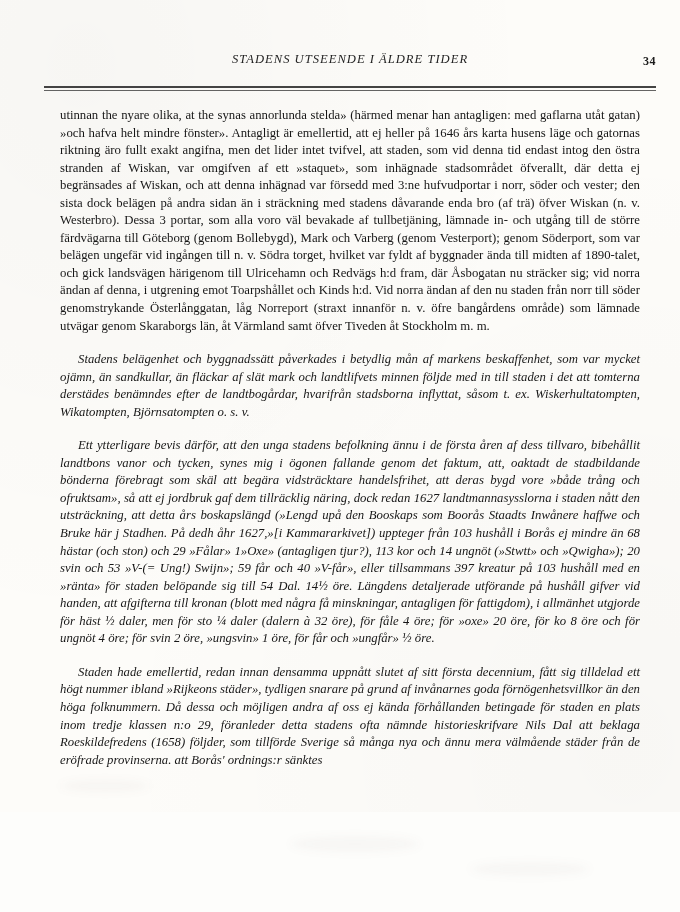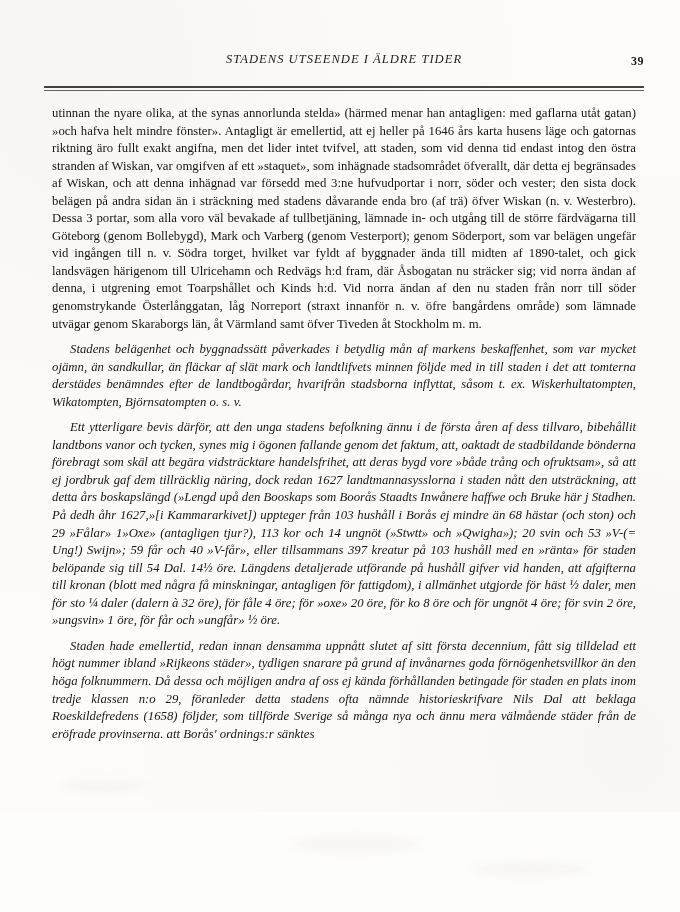--- a/index.html
+++ b/index.html
@@ -12,21 +12,21 @@
     background: #fdfdfb;
     font-family: "Liberation Serif", serif;
     color: #1a1a1a;
     overflow: hidden;
   }
   .page {
     position: relative;
     width: 680px;
     height: 812px;
     box-sizing: border-box;
-    padding: 52px 36px 20px 44px;
+    padding: 52px 24px 20px 44px;
     background:
       radial-gradient(ellipse at 12% 8%, rgba(0,0,0,0.022), rgba(0,0,0,0) 55%),
       radial-gradient(ellipse at 92% 92%, rgba(0,0,0,0.02), rgba(0,0,0,0) 60%),
       #fdfcf9;
   }
   .header {
     position: relative;
     height: 30px;
   }
   .running-head {
@@ -63,21 +63,21 @@
   }
   .body-text {
     font-size: 12.75px;
     line-height: 17.55px;
     text-align: justify;
     text-justify: inter-word;
     hyphens: manual;
     color: #161616;
   }
   .para {
-    margin: 8px;
+    margin: 16px;
     text-indent: 18px;
   }
   .para.first {
     text-indent: 0;
   }
   .para + .para {
     margin-top: 0;
     font-style: italic;
   }
   .smudge {
@@ -91,21 +91,21 @@
   .s2 { left: 470px; top: 862px; width: 120px; height: 14px; }
   .s3 { left: 60px; top: 780px; width: 90px; height: 12px; }
 </style>
 </head>
 <body>
 
 <div class="page">
 
   <div class="header">
     <div class="running-head">STADENS UTSEENDE I ÄLDRE TIDER</div>
-    <div class="page-number">39</div>
+    <div class="page-number">34</div>
   </div>
 
   <div class="rule-group">
     <div class="rule-thick"></div>
     <div class="rule-thin"></div>
   </div>
 
   <div class="body-text">
     <p class="para first">utinnan the nyare olika, at the synas annorlunda stelda» (härmed menar han antagligen: med gaflarna utåt gatan) »och hafva helt mindre fönster». Antagligt är emellertid, att ej heller på 1646 års karta husens läge och gatornas riktning äro fullt exakt angifna, men det lider intet tvifvel, att staden, som vid denna tid endast intog den östra stranden af Wiskan, var omgifven af ett »staquet», som inhägnade stadsområdet öfverallt, där detta ej begränsades af Wiskan, och att denna inhägnad var försedd med 3:ne hufvudportar i norr, söder och vester; den sista dock belägen på andra sidan än i sträckning med stadens dåvarande enda bro (af trä) öfver Wiskan (n. v. Westerbro). Dessa 3 portar, som alla voro väl bevakade af tullbetjäning, lämnade in- och utgång till de större färdvägarna till Göteborg (genom Bollebygd), Mark och Varberg (genom Vesterport); genom Söderport, som var belägen ungefär vid ingången till n. v. Södra torget, hvilket var fyldt af byggnader ända till midten af 1890-talet, och gick landsvägen härigenom till Ulricehamn och Redvägs h:d fram, där Åsbogatan nu sträcker sig; vid norra ändan af denna, i utgrening emot Toarpshållet och Kinds h:d. Vid norra ändan af den nu staden från norr till söder genomstrykande Österlånggatan, låg Norreport (straxt innanför n. v. öfre bangårdens område) som lämnade utvägar genom Skaraborgs län, åt Värmland samt öfver Tiveden åt Stockholm m. m.</p>
     <p class="para">Stadens belägenhet och byggnadssätt påverkades i betydlig mån af markens beskaffenhet, som var mycket ojämn, än sandkullar, än fläckar af slät mark och landtlifvets minnen följde med in till staden i det att tomterna derstädes benämndes efter de landtbogårdar, hvarifrån stadsborna inflyttat, såsom t. ex. Wiskerhultatompten, Wikatompten, Björnsatompten o. s. v.</p>

